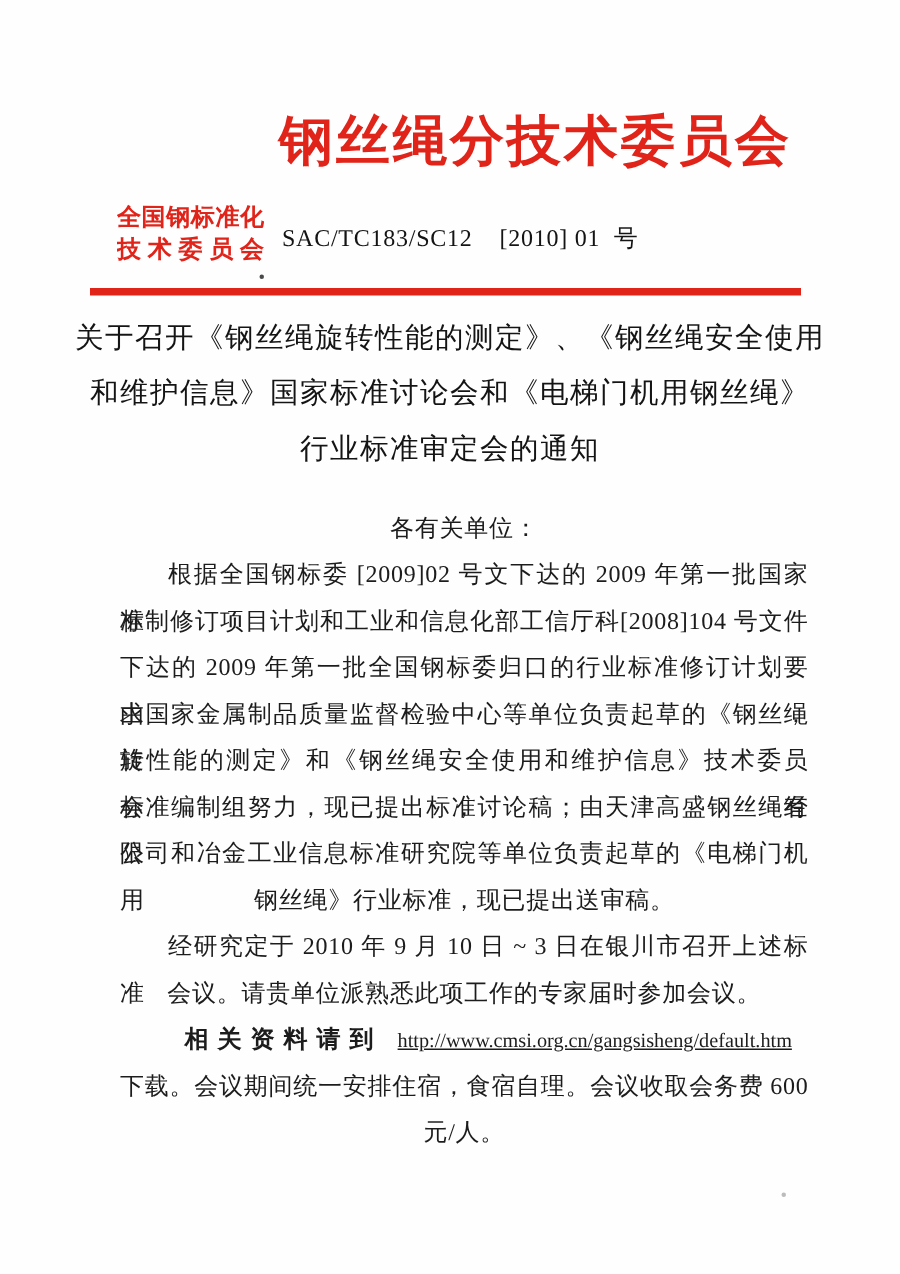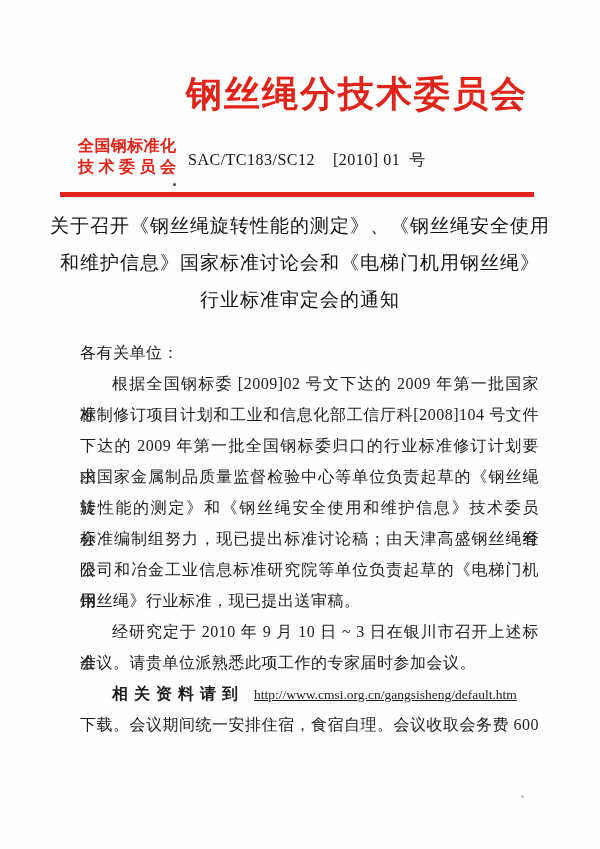--- a/index.html
+++ b/index.html
@@ -47,21 +47,21 @@
     position:absolute;left:38px;top:207px;width:524px;
     text-align:center;font-size:19px;line-height:37px;
     font-weight:400;color:#141414;letter-spacing:1px;
   }
   
   .doc-body{
     position:absolute;left:80px;top:337px;width:459px;
     font-size:16px;line-height:31px;color:var(--ink);
     letter-spacing:.5px;
   }
-  .bl{height:31px;}
+  .bl{height:31px;text-align:center;}
   .j{text-align:justify;text-align-last:justify;}
   .ind{text-indent:32px;}
   .link-prefix{letter-spacing:6px;font-weight:bold;}
   .url{
     text-decoration:underline;font-size:13.5px;
     letter-spacing:0;color:var(--ink);
   }
   
   .speck{position:absolute;border-radius:50%;}
   .speck-1{left:173px;top:183px;width:3px;height:3px;background:#4a4a4a;}
@@ -100,16 +100,17 @@
     <div class="bl j">标准编制组努力，现已提出标准讨论稿；由天津高盛钢丝绳有限</div>
     <div class="bl j">公司和冶金工业信息标准研究院等单位负责起草的《电梯门机用</div>
     <div class="bl">钢丝绳》行业标准，现已提出送审稿。</div>
 
     <div class="bl ind j">经研究定于 2010 年 9 月 10 日 ~ 3 日在银川市召开上述标准</div>
     <div class="bl">会议。请贵单位派熟悉此项工作的专家届时参加会议。</div>
 
     <div class="bl ind"><span class="link-prefix">相关资料请到 </span><span class="url">http://www.cmsi.org.cn/gangsisheng/default.htm</span></div>
 
     <div class="bl j">下载。会议期间统一安排住宿，食宿自理。会议收取会务费 600</div>
+    <div class="bl">元/人。</div>
   </div>
 
   <span class="speck speck-2"></span>
 </div>
 
 </body></html>

